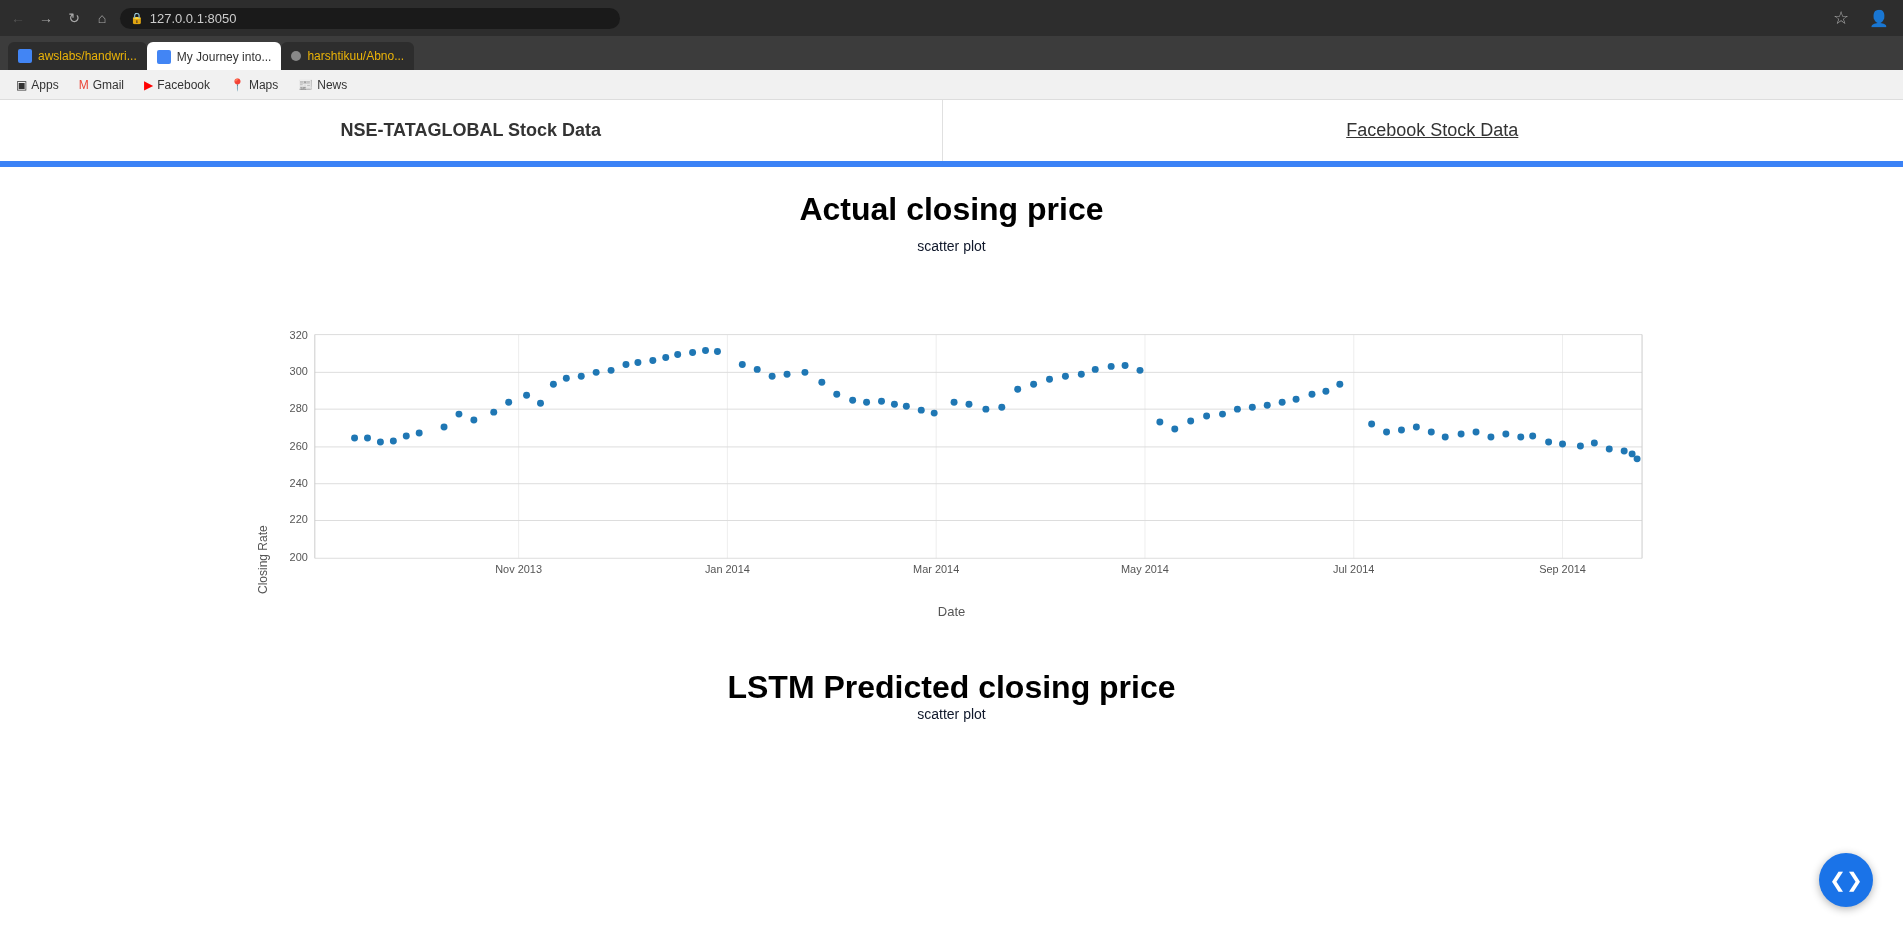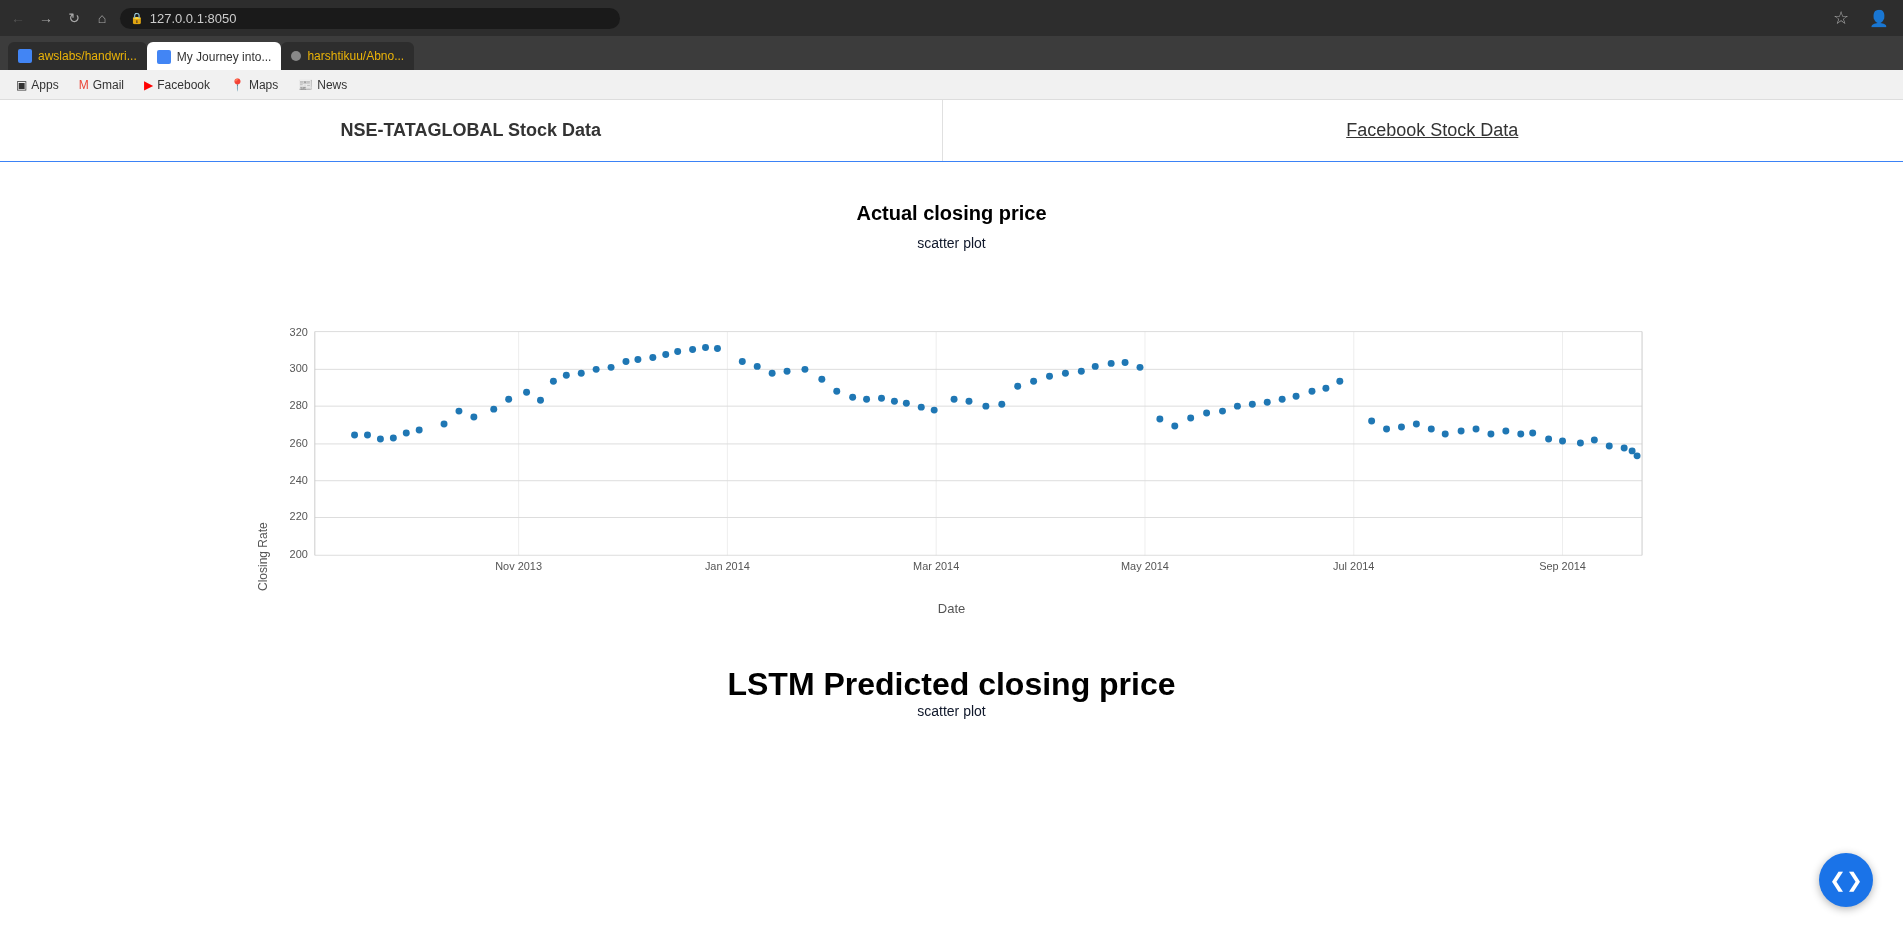--- a/index.html
+++ b/index.html
@@ -103,22 +103,22 @@
     
     .page-content {
       background: #fff;
       min-height: 860px;
       position: relative;
     }
 
     
     .page-nav {
       display: flex;
-      border-bottom: 1px solid #3b82f6;
-      margin-bottom: 20px;
+      border-bottom: 6px solid #3b82f6;
+      margin-bottom: 4px;
       gap: 19px;
     }
     .page-nav-item {
       flex: 1;
       text-align: center;
       padding: 20px;
       font-size: 18px;
       color: #333;
       cursor: pointer;
       border-right: 1px solid #e0e0e0;
@@ -128,21 +128,21 @@
       font-weight: bold;
     }
     .page-nav-item:last-child { border-right: none; text-decoration: underline; }
 
     
     .chart-section {
       padding: 20px 0;
       text-align: center;
     }
     .chart-title {
-      font-size: 20px;
+      font-size: 32px;
       font-weight: bold;
       margin-bottom: 10px;
       color: #000;
     }
     .chart-subtitle {
       font-size: 14px;
       color: #0f172a;
       margin-bottom: 20px;
     }
     .chart-container {

